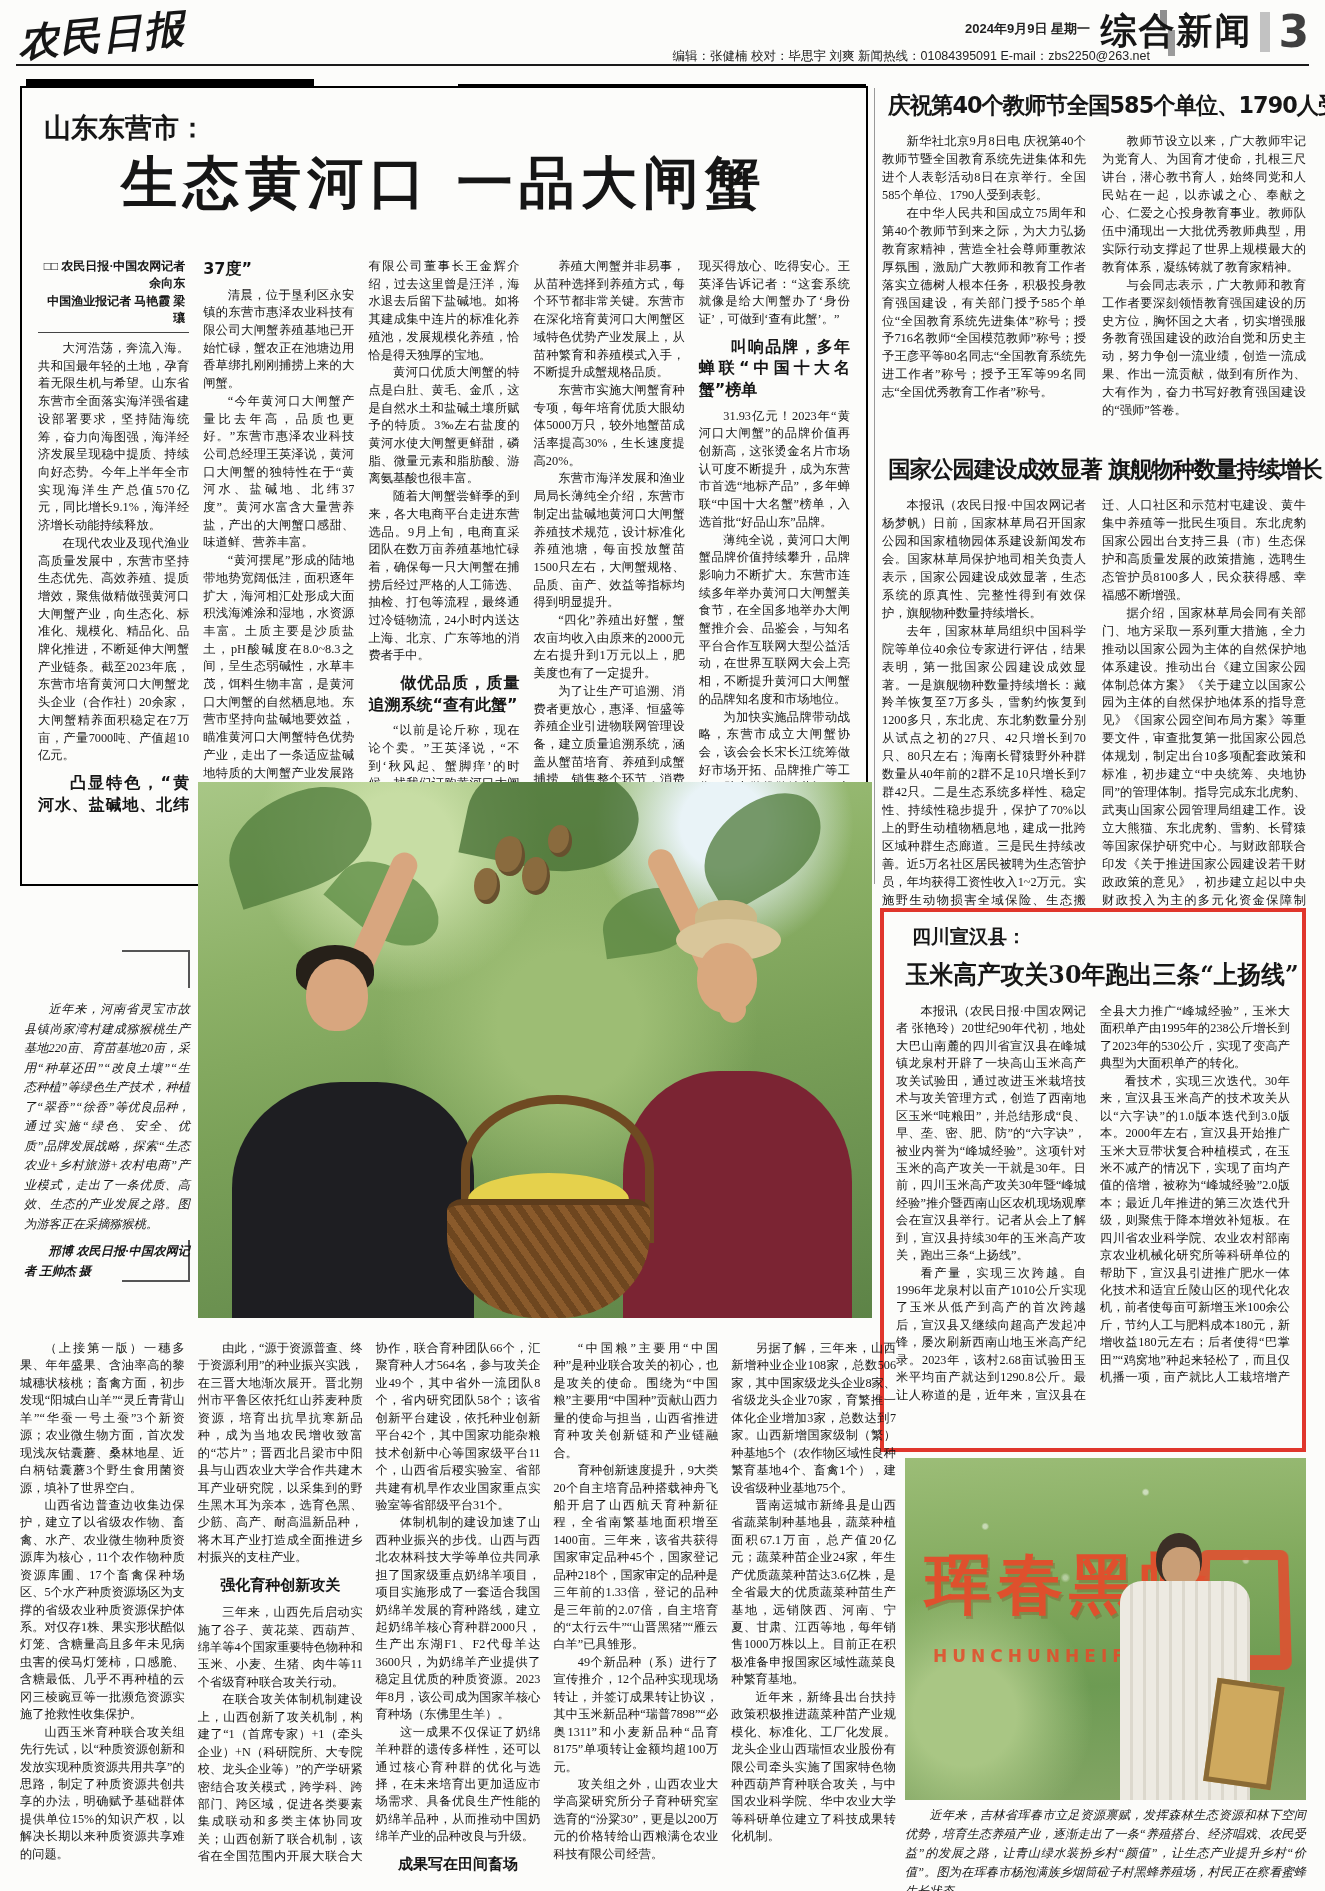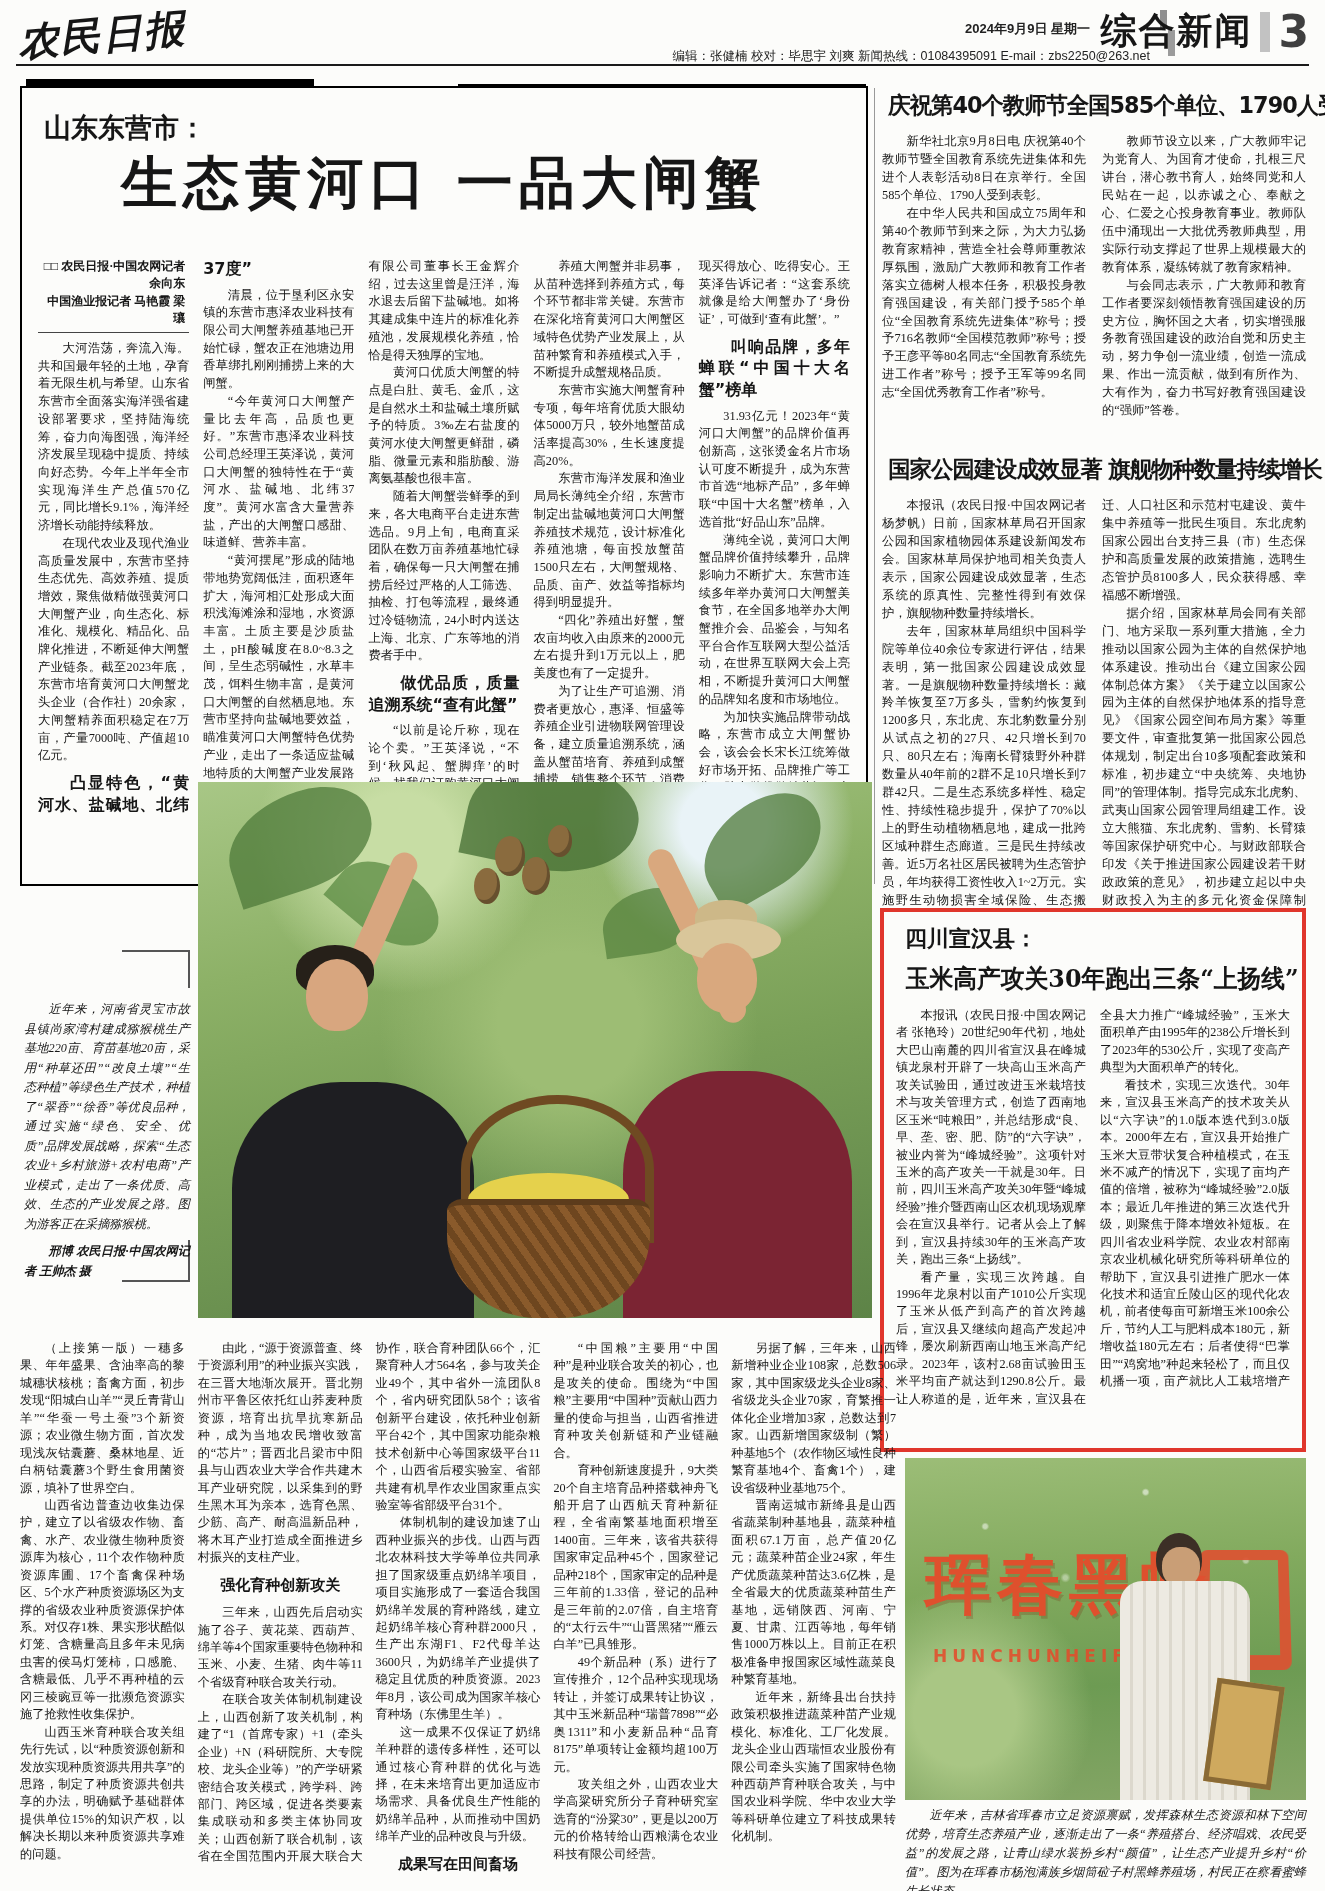--- a/index.html
+++ b/index.html
@@ -46,21 +46,21 @@
         transform-origin:center;margin:0 0 12px;}
   .cols{column-count:2;column-gap:16px;font-size:12.3px;line-height:1.46;
         text-align:justify;overflow:hidden;}
   .art-teachers{top:90px;height:344px;}
   .art-teachers .cols{height:298px;}
   .art-park{top:454px;height:458px;}
   .art-park .cols{height:414px;}
   
   .red-box{position:absolute;left:880px;top:908px;width:426px;height:544px;box-sizing:border-box;
         border:4px solid #e0362c;padding:10px 12px 8px;background:#fcfcfa;}
-  .red-eyebrow{font-family:Liberation Sans, sans-serif;font-weight:bold;font-size:22px;margin:2px 9px 8px;}
+  .red-eyebrow{font-family:Liberation Sans, sans-serif;font-weight:bold;font-size:19px;margin:2px 16px 8px;}
   .red-headline{font-family:"DejaVu Serif",serif;font-weight:900;font-size:25px;white-space:nowrap;
         text-align:center;transform:scaleX(.95);transform-origin:center;margin:0 0 12px;}
   .red-body{column-count:2;column-gap:14px;font-size:12.2px;line-height:1.43;
         height:408px;overflow:hidden;text-align:justify;}
   .red-body p{margin:0;text-indent:2em;}
   
   .photo-kiwi{position:absolute;left:198px;top:782px;width:674px;height:536px;overflow:hidden;z-index:3;
         background:
          radial-gradient(circle at 78% 8%, #e9f3f7 0 6%, rgba(233,243,247,0) 18%),
          radial-gradient(circle at 30% 12%, #c7dda4 0 8%, rgba(199,221,164,0) 22%),

